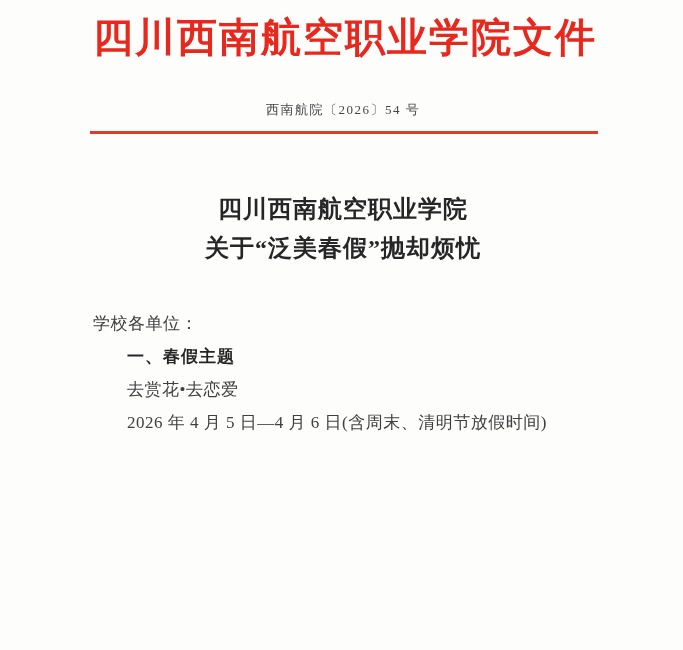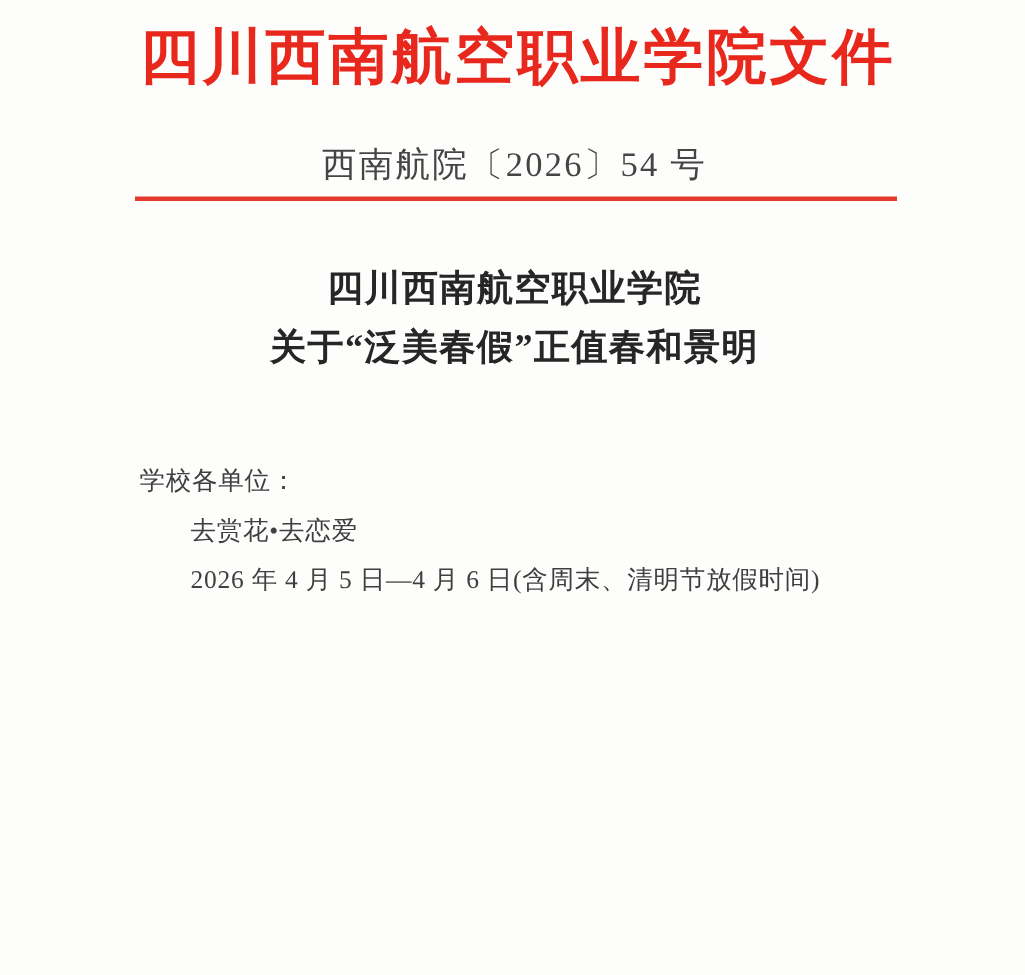--- a/index.html
+++ b/index.html
@@ -21,44 +21,44 @@
     font-size: 40px;
     line-height: 44px;
     font-weight: bold;
     text-align: left;
     letter-spacing: 2px;
     color: var(--header-red, #e8271d);
     white-space: nowrap;
   }
   .doc-number {
     margin-top: 38px;
-    font-size: 23px;
+    font-size: 13px;
     line-height: 24px;
     text-align: center;
     letter-spacing: 1.5px;
     color: #454545;
   }
   .red-rule {
     margin-top: 9px;
     margin-left: -3px;
     margin-right: -5px;
     height: 3px;
     background: var(--rule-red, #e23a2d);
   }
   .notice-title {
-    margin-top: 40px;
+    margin-top: 56px;
     font-size: 24px;
     line-height: 39px;
     font-weight: bold;
     text-align: center;
     letter-spacing: 1px;
     color: var(--heading-text, #262626);
   }
   .body-block {
-    margin-top: 52px;
+    margin-top: 39px;
     font-size: 17px;
     line-height: 33px;
     word-break: normal;
     line-break: strict;
   }
   .salutation { letter-spacing: 0.5px; }
   .paragraph {
     text-indent: 2em;
     text-align: justify;
     letter-spacing: 0.2px;
@@ -81,28 +81,29 @@
 <div class="page">
 
   <div class="red-header">四川西南航空职业学院文件</div>
 
   <div class="doc-number">西南航院〔2026〕54 号</div>
 
   <div class="red-rule"></div>
 
   <div class="notice-title">
     <div>四川西南航空职业学院</div>
-    <div>关于“泛美春假”正值春和景明</div>
+    <div>关于“泛美春假”抛却烦忧</div>
   </div>
 
   <div class="body-block">
     <div class="salutation">学校各单位：</div>
 
 
     <div>
+      <div class="sec-heading">一、春假主题</div>
       <div class="sec-content">去赏花•去恋爱</div>
     </div>
 
     <div>
       <div class="sec-content">2026 年 4 月 5 日—4 月 6 日(含周末、清明节放假时间)</div>
     </div>
   </div>
 
 </div>
 

